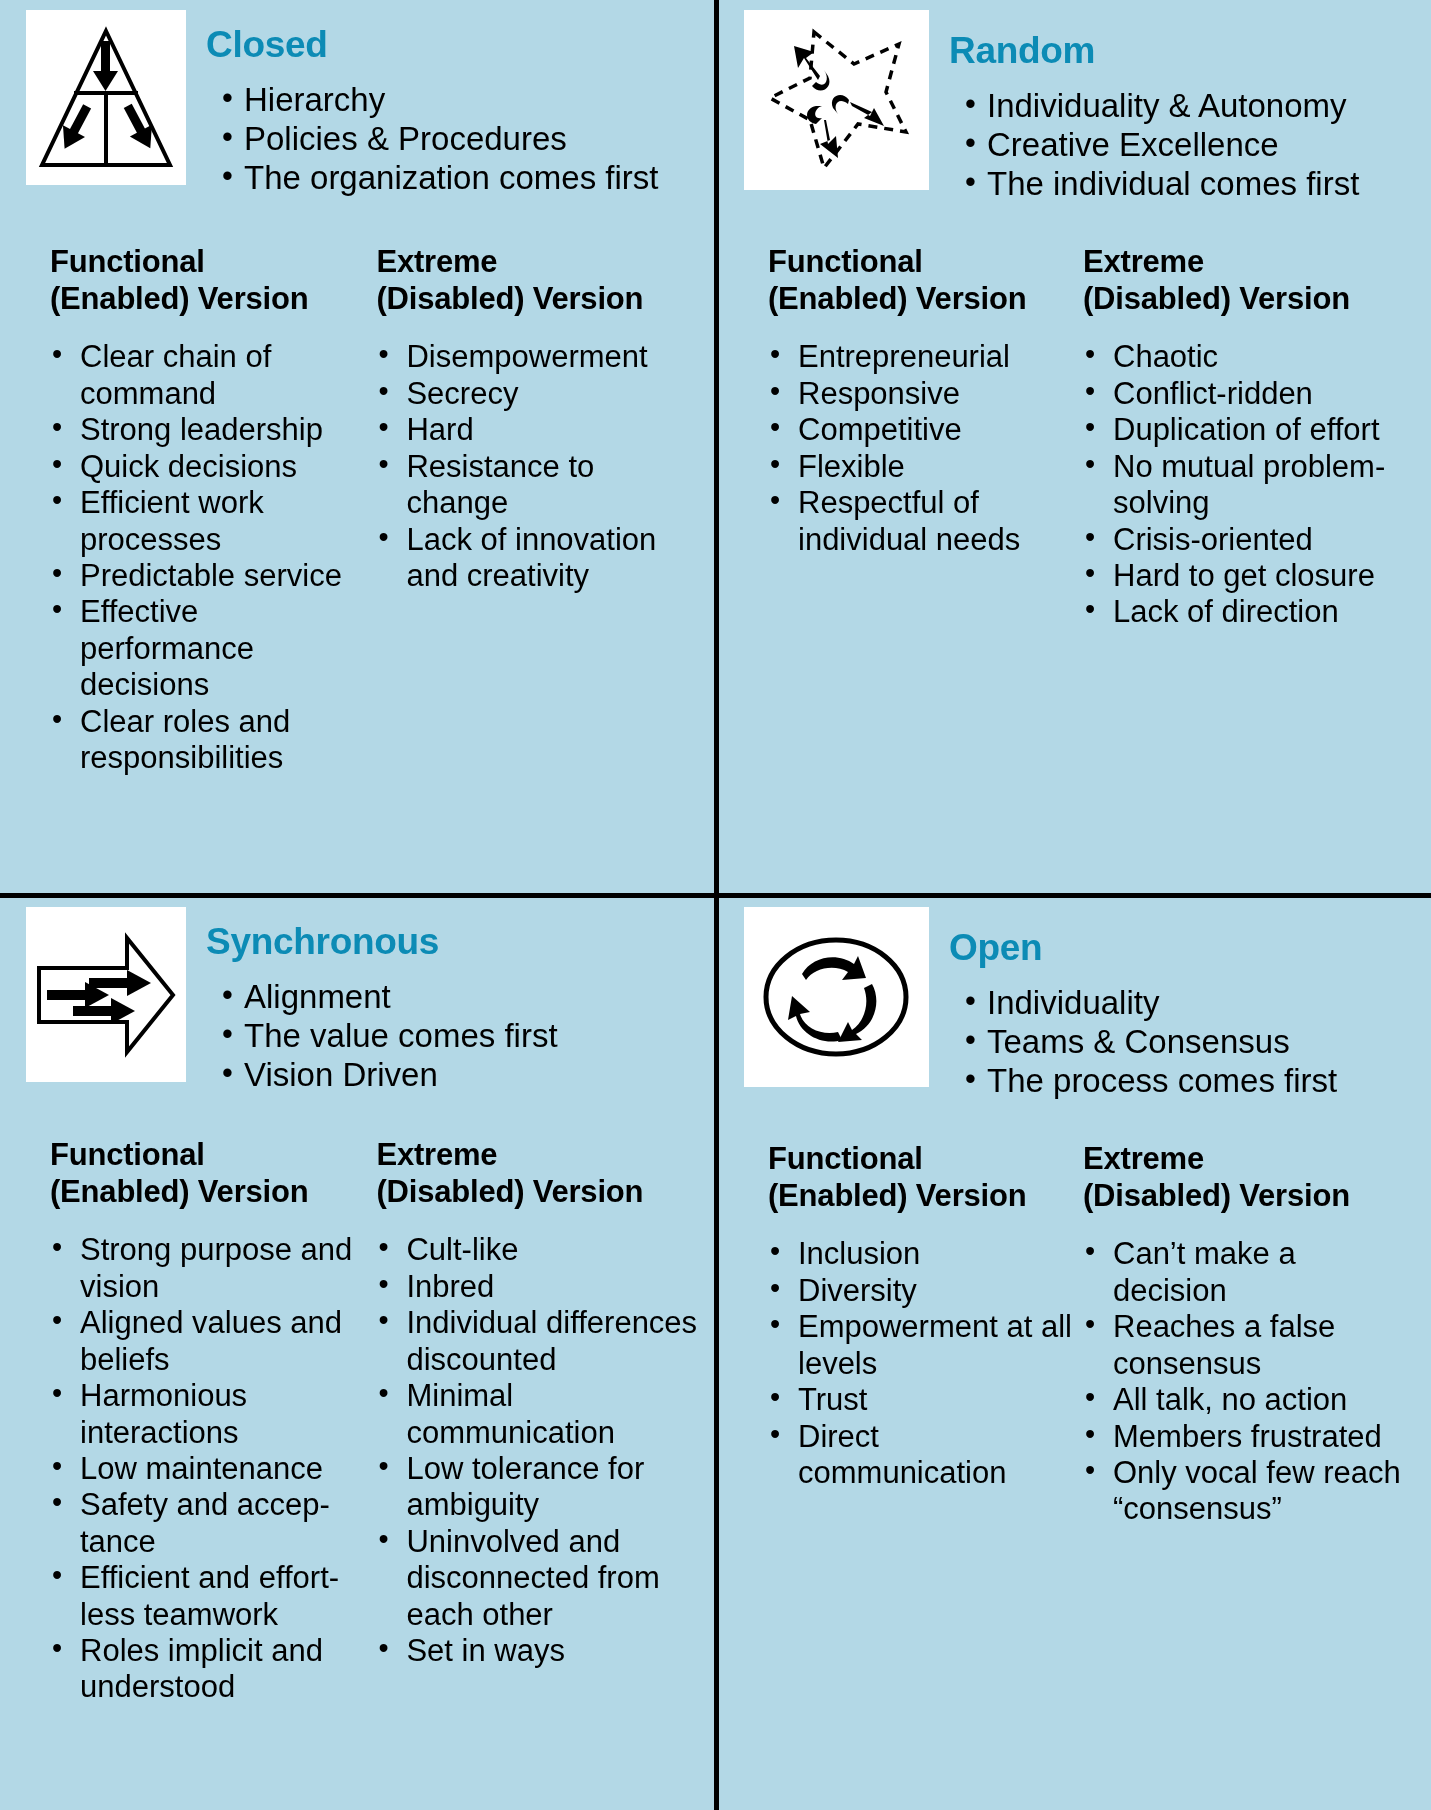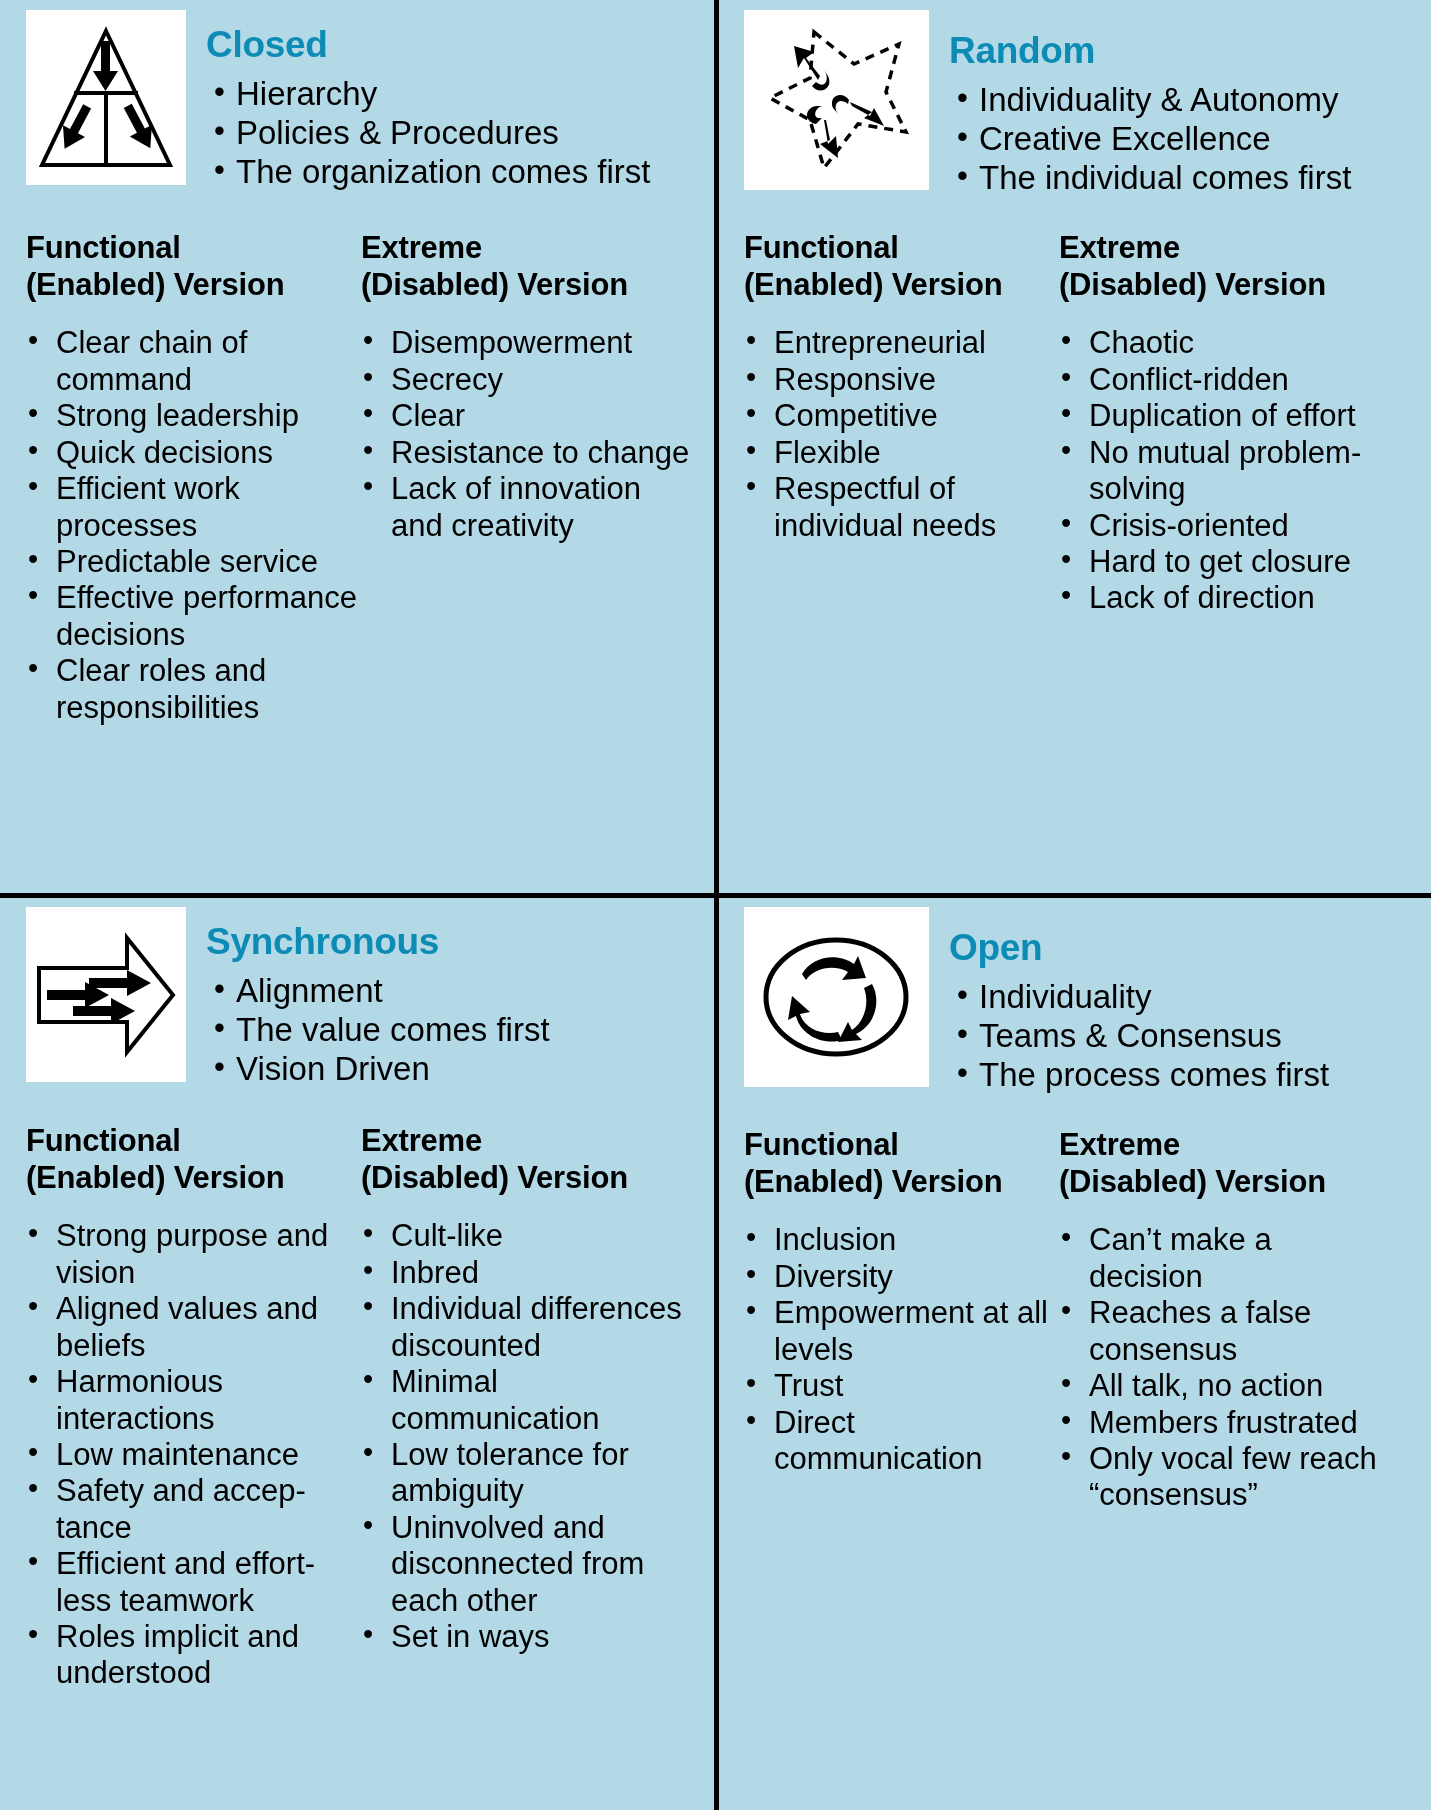--- a/index.html
+++ b/index.html
@@ -75,21 +75,21 @@
   .title {
     color: #0c8bb5;
     font-size: 37px;
     font-weight: bold;
     letter-spacing: -0.3px;
     line-height: 1.05;
     margin: 0 0 10px 0;
   }
   .tagline {
     list-style: none;
-    margin: 8px;
+    margin: 16px;
     padding: 0;
   }
   .tagline li {
     font-size: 33px;
     line-height: 1.16;
     position: relative;
     padding-left: 22px;
     margin-bottom: 1px;
   }
   .tagline li::before {
@@ -97,20 +97,21 @@
     position: absolute;
     left: 0;
     top: -1px;
     font-size: 31px;
   }
 
   
   .cols {
     display: flex;
     margin-top: 26px;
+    margin-left: 24px;
   }
   .q1 .cols { margin-top: 30px; }
   .col {
     box-sizing: border-box;
   }
   .q1 .col-a { width: 335px; }
   .q1 .col-b { width: 330px; }
   .q2 .col-a { width: 315px; }
   .q2 .col-b { width: 330px; }
   .q3 .col-a { width: 335px; }
@@ -204,21 +205,21 @@
           </ul>
         </div>
         <div class="col col-b">
           <div class="col-head">
             <span>Extreme</span>
             <span class="l2">(Disabled) Version</span>
           </div>
           <ul class="blist">
             <li>Disempowerment</li>
             <li>Secrecy</li>
-            <li>Clear</li>
+            <li>Hard</li>
             <li>Resistance to change</li>
             <li>Lack of innovation and creativity</li>
           </ul>
         </div>
       </div>
     </div>
 
     <div class="quad q2">
       <div class="head">
         <div class="icon-box">

